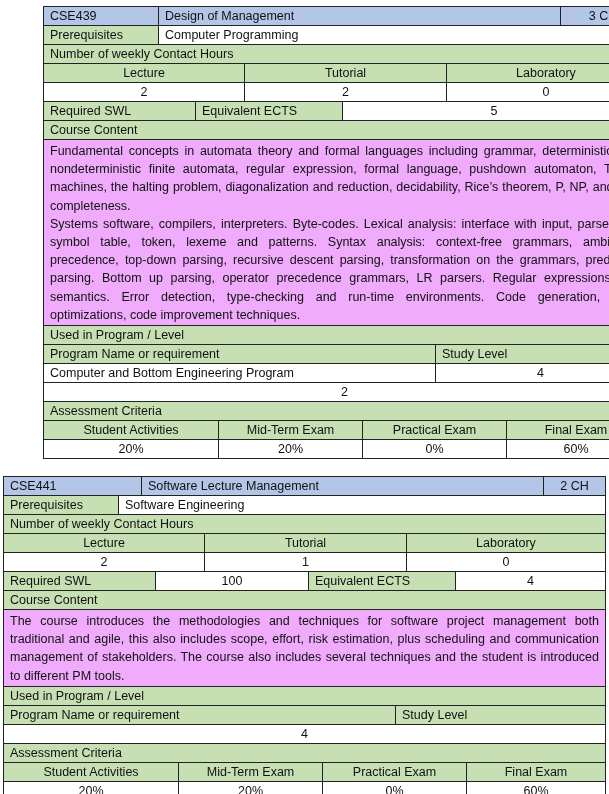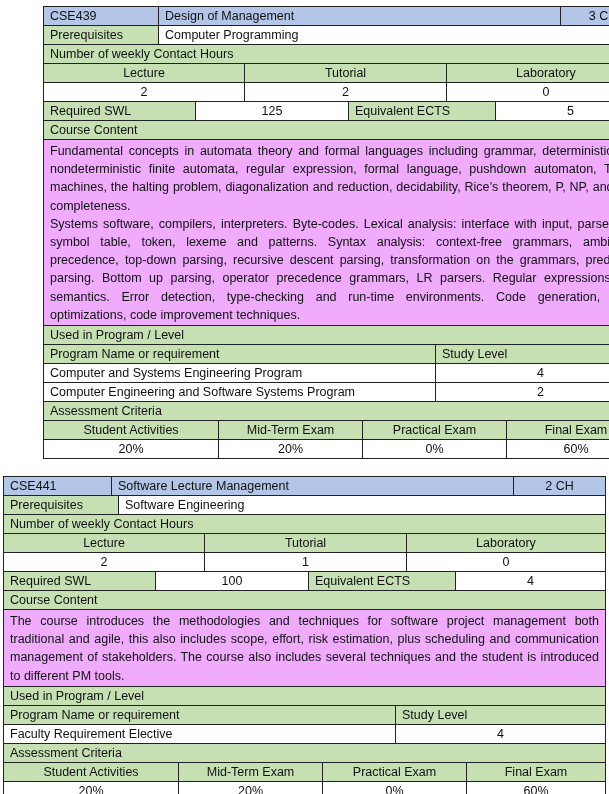--- a/index.html
+++ b/index.html
@@ -37,46 +37,44 @@
     <div class="cell green c" style="width:202px">Tutorial</div>
     <div class="cell green c" style="flex:1">Laboratory</div>
   </div>
   <div class="row">
     <div class="cell white c" style="width:201px">2</div>
     <div class="cell white c" style="width:202px">2</div>
     <div class="cell white c" style="flex:1">0</div>
   </div>
   <div class="row">
     <div class="cell green" style="width:152px">Required SWL</div>
-    <div class="cell white c" style="width:153px">125</div>
     <div class="cell green" style="width:147px">Equivalent ECTS</div>
     <div class="cell white c" style="flex:1">5</div>
   </div>
   <div class="row">
     <div class="cell green" style="flex:1">Course Content</div>
   </div>
   <div class="row">
     <div class="content">
       <p>Fundamental concepts in automata theory and formal languages including grammar, deterministic and nondeterministic finite automata, regular expression, formal language, pushdown automaton, Turing machines, the halting problem, diagonalization and reduction, decidability, Rice’s theorem, P, NP, and NP-completeness.</p>
       <p>Systems software, compilers, interpreters. Byte-codes. Lexical analysis: interface with input, parser and symbol table, token, lexeme and patterns. Syntax analysis: context-free grammars, ambiguity, precedence, top-down parsing, recursive descent parsing, transformation on the grammars, predictive parsing. Bottom up parsing, operator precedence grammars, LR parsers. Regular expressions and semantics. Error detection, type-checking and run-time environments. Code generation, code optimizations, code improvement techniques.</p>
     </div>
   </div>
   <div class="row">
     <div class="cell green" style="flex:1">Used in Program / Level</div>
   </div>
   <div class="row">
     <div class="cell green" style="width:392px">Program Name or requirement</div>
     <div class="cell green" style="flex:1">Study Level</div>
   </div>
   <div class="row">
-    <div class="cell white" style="width:392px">Computer and Systems Engineering Program</div>
+    <div class="cell white" style="width:392px">Computer and Bottom Engineering Program</div>
     <div class="cell white c" style="flex:1">4</div>
   </div>
   <div class="row">
-    <div class="cell white" style="width:392px">Computer Engineering and Software Systems Program</div>
     <div class="cell white c" style="flex:1">2</div>
   </div>
   <div class="row">
     <div class="cell green" style="flex:1">Assessment Criteria</div>
   </div>
   <div class="row">
     <div class="cell green c" style="width:175px">Student Activities</div>
     <div class="cell green c" style="width:144px">Mid-Term Exam</div>
     <div class="cell green c" style="width:144px">Practical Exam</div>
     <div class="cell green c" style="flex:1">Final Exam</div>
@@ -84,21 +82,21 @@
   <div class="row">
     <div class="cell white c" style="width:175px">20%</div>
     <div class="cell white c" style="width:144px">20%</div>
     <div class="cell white c" style="width:144px">0%</div>
     <div class="cell white c" style="flex:1">60%</div>
   </div>
 </div>
 
 <div class="course" style="top:476px;">
   <div class="row first">
-    <div class="cell blue" style="width:108px">CSE441</div>
+    <div class="cell blue" style="width:138px">CSE441</div>
     <div class="cell blue" style="width:402px">Software Lecture Management</div>
     <div class="cell blue c" style="flex:1">2 CH</div>
   </div>
   <div class="row">
     <div class="cell green" style="width:115px">Prerequisites</div>
     <div class="cell white" style="flex:1">Software Engineering</div>
   </div>
   <div class="row">
     <div class="cell green" style="flex:1">Number of weekly Contact Hours</div>
   </div>
@@ -127,21 +125,20 @@
     </div>
   </div>
   <div class="row">
     <div class="cell green" style="flex:1">Used in Program / Level</div>
   </div>
   <div class="row">
     <div class="cell green" style="width:392px">Program Name or requirement</div>
     <div class="cell green" style="flex:1">Study Level</div>
   </div>
   <div class="row">
-    <div class="cell white" style="width:392px">Faculty Requirement Elective</div>
     <div class="cell white c" style="flex:1">4</div>
   </div>
   <div class="row">
     <div class="cell green" style="flex:1">Assessment Criteria</div>
   </div>
   <div class="row">
     <div class="cell green c" style="width:175px">Student Activities</div>
     <div class="cell green c" style="width:144px">Mid-Term Exam</div>
     <div class="cell green c" style="width:144px">Practical Exam</div>
     <div class="cell green c" style="flex:1">Final Exam</div>

